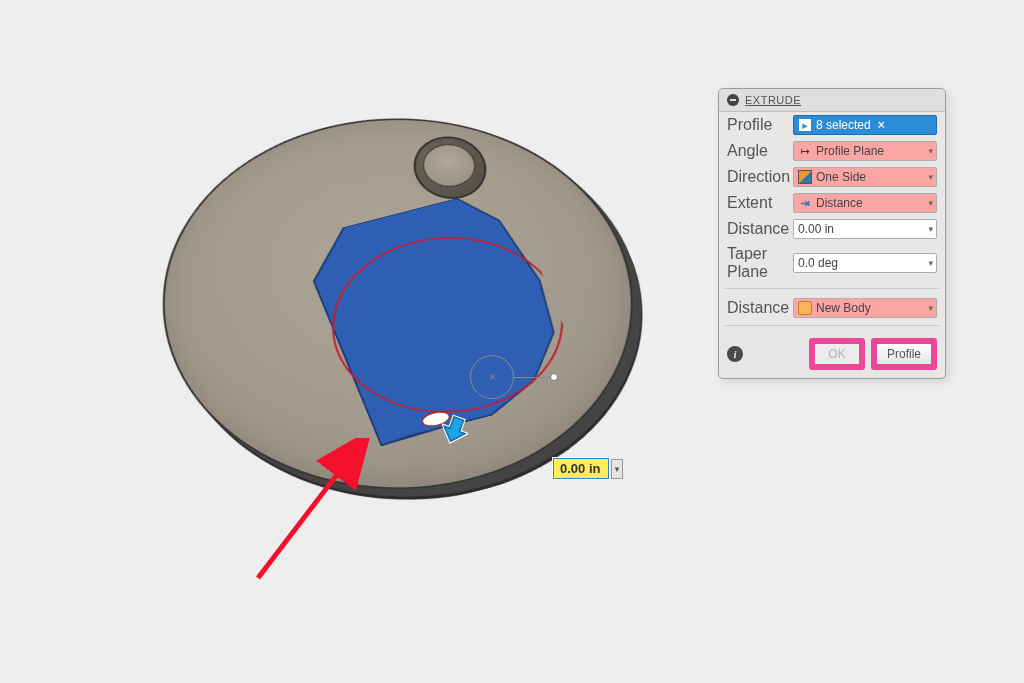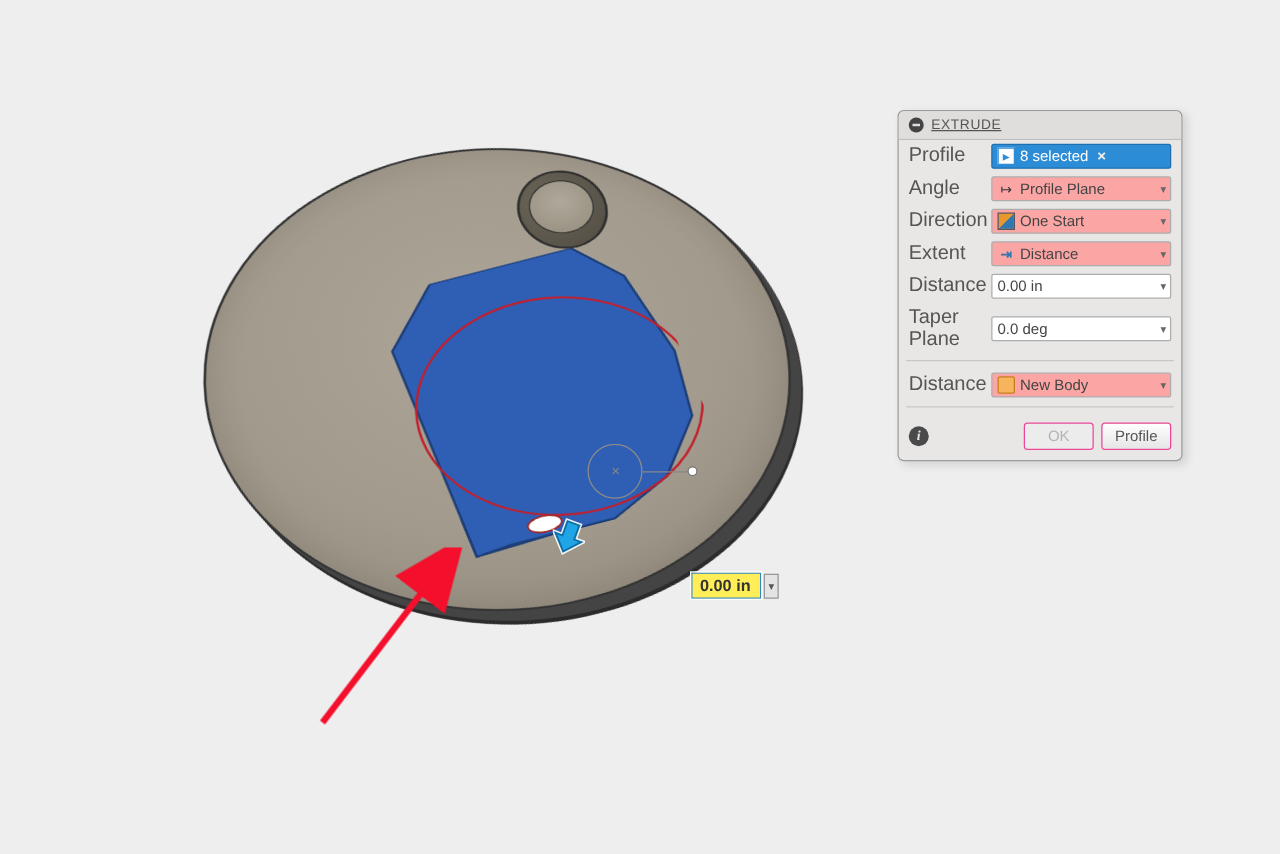--- a/index.html
+++ b/index.html
@@ -238,21 +238,21 @@
     background:#4a4a4a;
     color:#e9e7e6;
     display:flex;align-items:center;justify-content:center;
     font-style: italic;
     font-family: Georgia, serif;
     font-size: 11px; font-weight:bold;
   }
   .btn {
     min-width: 56px;
     padding: 3px 10px;
-    border: 1px solid #ec4899;
+    border: 6px solid #ec4899;
     border-radius: 3px;
     background: linear-gradient(#fefefe,#e6e6e6);
     color: #555;
     font-size: 12px;
     text-align: center;
     cursor: pointer;
   }
   .btn.disabled {
     color: #b4b4b4;
     background: #ececec;
@@ -330,21 +330,21 @@
       <span class="icon-box icon-plane"></span>
       <span>Profile Plane</span>
       <span class="chev">▾</span>
     </div>
   </div>
 
   <div class="panel-row row-drop">
     <div class="panel-label">Direction</div>
     <div class="panel-value">
       <span class="icon-oneside"></span>
-      <span>One Start</span>
+      <span>One Side</span>
       <span class="chev">▾</span>
     </div>
   </div>
 
   <div class="panel-row row-drop">
     <div class="panel-label">Extent</div>
     <div class="panel-value">
       <span class="icon-box icon-distance"></span>
       <span>Distance</span>
       <span class="chev">▾</span>

